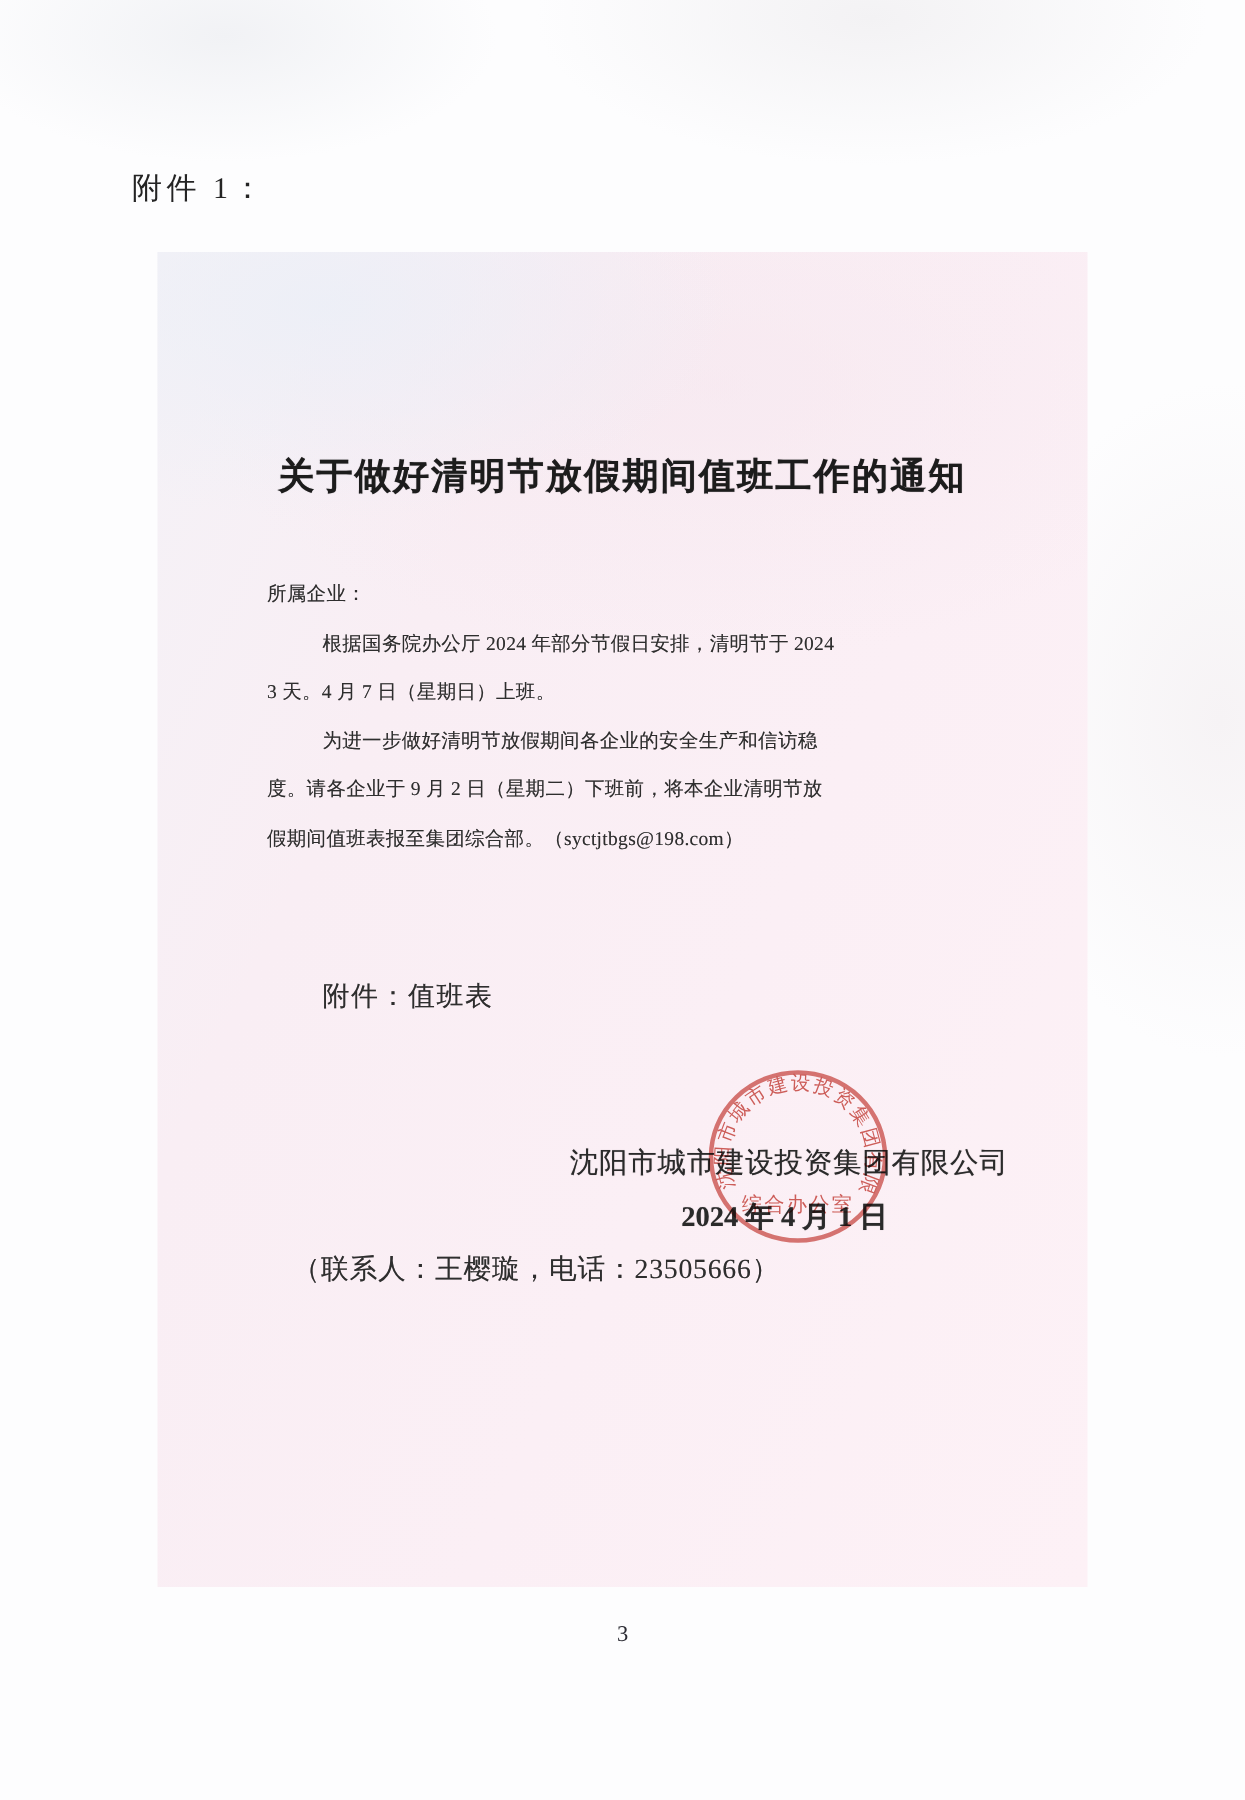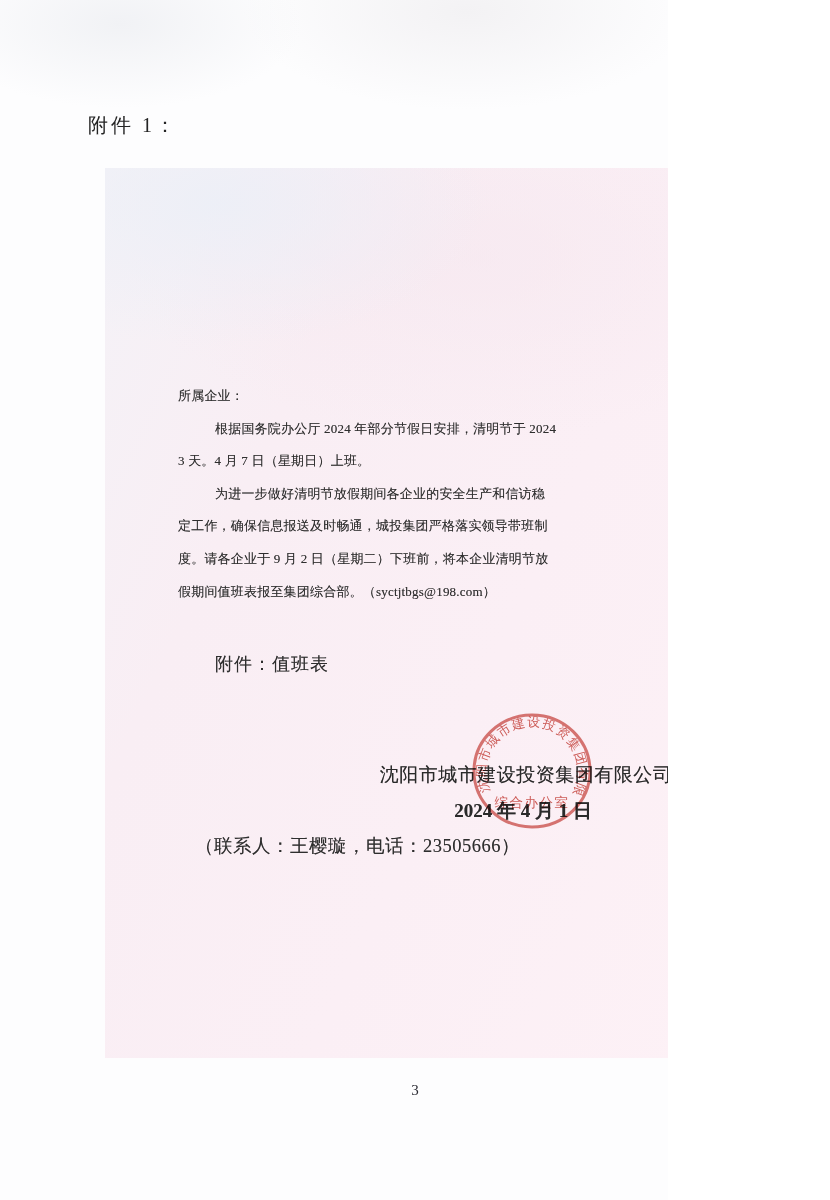--- a/index.html
+++ b/index.html
@@ -3,21 +3,21 @@
 <meta charset="utf-8">
 <style>
   * { margin: 0; padding: 0; box-sizing: border-box; }
   html, body { width: 830px; height: 1200px; }
   body {
     font-family: "Liberation Serif", "DejaVu Serif", serif;
     background: #ffffff;
   }
   .canvas {
     position: relative;
-    width: 668px;
+    width: 830px;
     height: 1200px;
     overflow: hidden;
     background:
       radial-gradient(260px 120px at 18% 2%, #f1f2f5 0%, rgba(241,242,245,0) 70%),
       radial-gradient(320px 140px at 70% 1%, #f3f2f4 0%, rgba(243,242,244,0) 70%),
       radial-gradient(200px 300px at 98% 40%, #f6f3f5 0%, rgba(246,243,245,0) 75%),
       #fdfdfe;
   }
   .attachment-label {
     position: absolute;
@@ -133,27 +133,27 @@
 </style>
 </head>
 <body>
 
 <div class="canvas">
 
   <div class="attachment-label">附件 1：</div>
 
   <div class="scan-region">
 
+    <div class="doc-title">关于做好清明节放假期间值班工作的通知</div>
 
     <div class="body-block">
       <div class="line">所属企业：</div>
       <div class="line indent">根据国务院办公厅 2024 年部分节假日安排，清明节于 2024</div>
       <div class="line">3 天。4 月 7 日（星期日）上班。</div>
       <div class="line indent">为进一步做好清明节放假期间各企业的安全生产和信访稳</div>
-      <div class="line">定工作，确保信息报送及时畅通，城投集团严格落实领导带班制</div>
       <div class="line">度。请各企业于 9 月 2 日（星期二）下班前，将本企业清明节放</div>
       <div class="line">假期间值班表报至集团综合部。（syctjtbgs@198.com）</div>
     </div>
 
     <div class="attachment-line">附件：值班表</div>
 
     <div class="sig-company">沈阳市城市建设投资集团有限公司</div>
 
     <div class="sig-date">2024 年 4 月 1 日</div>
 

